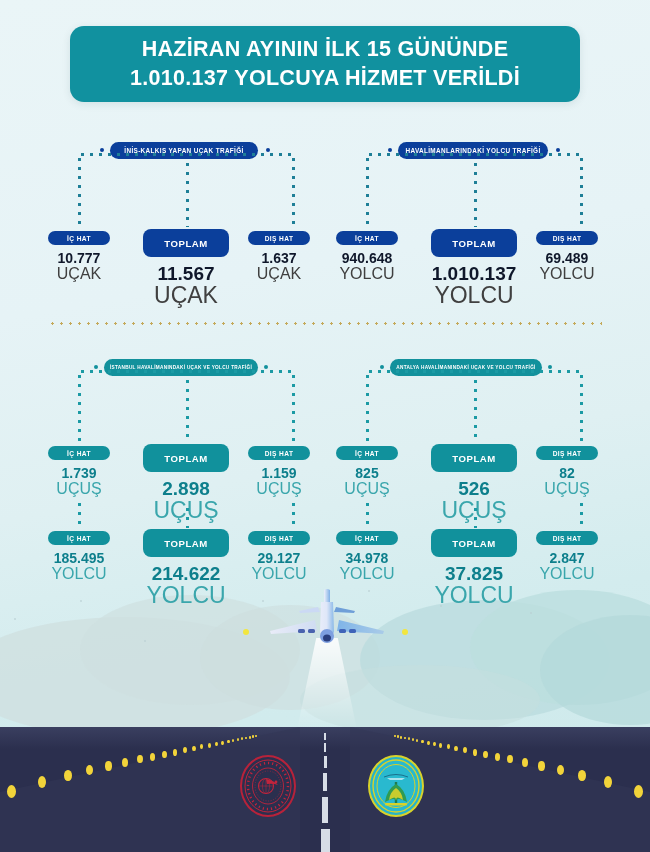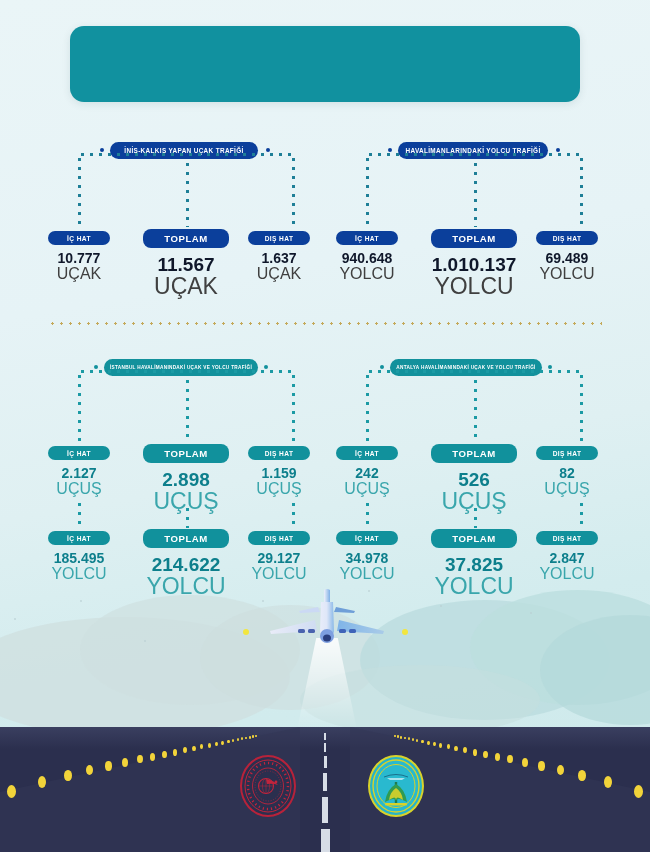--- a/index.html
+++ b/index.html
@@ -77,21 +77,21 @@
     display:flex; align-items:center; justify-content:center; white-space:nowrap;
   }
   .stat .num  { font-weight:bold; line-height:1.02; margin-top:6px; }
   .stat .unit { line-height:1.02; margin-top:1px; font-weight:400; }
 
   
   .side .tag  { width:62px; height:14px; font-size:6.6px; letter-spacing:.4px; }
   .side .num  { font-size:14px; }
   .side .unit { font-size:16px; }
   
-  .total .tag  { width:86px; height:19px; font-size:9.6px; letter-spacing:.5px; }
+  .total .tag  { width:86px; height:28px; font-size:9.6px; letter-spacing:.5px; }
   .total .num  { font-size:19px; margin-top:7px; }
   .total .unit { font-size:23px; }
 
   
   .th-blue .tag  { background:#0b3f9b; }
   .th-blue .num  { color:#0f172a; }
   .th-blue .unit { color:#404040; }
   
   .th-teal .tag  { background:#11919c; }
   .th-teal .num  { color:#0d7f8c; }
@@ -157,20 +157,22 @@
   <div class="speck" style="left:80px;top:600px;"></div>
   <div class="speck" style="left:262px;top:600px;"></div>
   <div class="speck" style="left:368px;top:590px;"></div>
   <div class="speck" style="left:440px;top:605px;"></div>
   <div class="speck" style="left:530px;top:612px;"></div>
   <div class="speck" style="left:144px;top:640px;"></div>
   <div class="speck" style="left:14px;top:618px;"></div>
 </div>
 
 <div class="banner">
+  <div class="banner-line">HAZİRAN AYININ İLK 15 GÜNÜNDE</div>
+  <div class="banner-line">1.010.137 YOLCUYA HİZMET VERİLDİ</div>
 </div>
 
 <div class="sec-head sec-blue" style="left:110px;top:142px;width:148px;">
   <span>İNİŞ-KALKIŞ YAPAN UÇAK TRAFİĞİ</span>
 </div>
 <div class="sec-cap cap-blue" style="left:100px;top:148px;"></div>
 <div class="sec-cap cap-blue" style="left:266px;top:148px;"></div>
 
 <div class="hdots c-blue" style="left:78px;top:153px;width:108px;"></div>
 <div class="hdots c-blue" style="left:186px;top:153px;width:108px;"></div>
@@ -231,21 +233,21 @@
 <div class="sec-cap cap-teal" style="left:264px;top:365px;"></div>
 
 <div class="hdots c-teal" style="left:78px;top:370px;width:108px;"></div>
 <div class="hdots c-teal" style="left:186px;top:370px;width:108px;"></div>
 <div class="vdots c-teal" style="left:78px;top:372px;height:71px;"></div>
 <div class="vdots c-teal" style="left:186px;top:377px;height:66px;"></div>
 <div class="vdots c-teal" style="left:292px;top:372px;height:71px;"></div>
 
 <div class="stat side th-teal" style="left:48px;top:446px;width:62px;">
   <div class="tag">İÇ HAT</div>
-  <div class="num">2.127</div>
+  <div class="num">1.739</div>
   <div class="unit">UÇUŞ</div>
 </div>
 <div class="stat total th-teal" style="left:136px;top:444px;width:100px;">
   <div class="tag">TOPLAM</div>
   <div class="num">2.898</div>
   <div class="unit">UÇUŞ</div>
 </div>
 <div class="stat side th-teal" style="left:248px;top:446px;width:62px;">
   <div class="tag">DIŞ HAT</div>
   <div class="num">1.159</div>
@@ -279,21 +281,21 @@
 <div class="sec-cap cap-teal" style="left:548px;top:365px;"></div>
 
 <div class="hdots c-teal" style="left:366px;top:370px;width:108px;"></div>
 <div class="hdots c-teal" style="left:474px;top:370px;width:108px;"></div>
 <div class="vdots c-teal" style="left:366px;top:372px;height:71px;"></div>
 <div class="vdots c-teal" style="left:474px;top:377px;height:66px;"></div>
 <div class="vdots c-teal" style="left:580px;top:372px;height:71px;"></div>
 
 <div class="stat side th-teal" style="left:336px;top:446px;width:62px;">
   <div class="tag">İÇ HAT</div>
-  <div class="num">242</div>
+  <div class="num">825</div>
   <div class="unit">UÇUŞ</div>
 </div>
 <div class="stat total th-teal" style="left:424px;top:444px;width:100px;">
   <div class="tag">TOPLAM</div>
   <div class="num">526</div>
   <div class="unit">UÇUŞ</div>
 </div>
 <div class="stat side th-teal" style="left:536px;top:446px;width:62px;">
   <div class="tag">DIŞ HAT</div>
   <div class="num">82</div>

